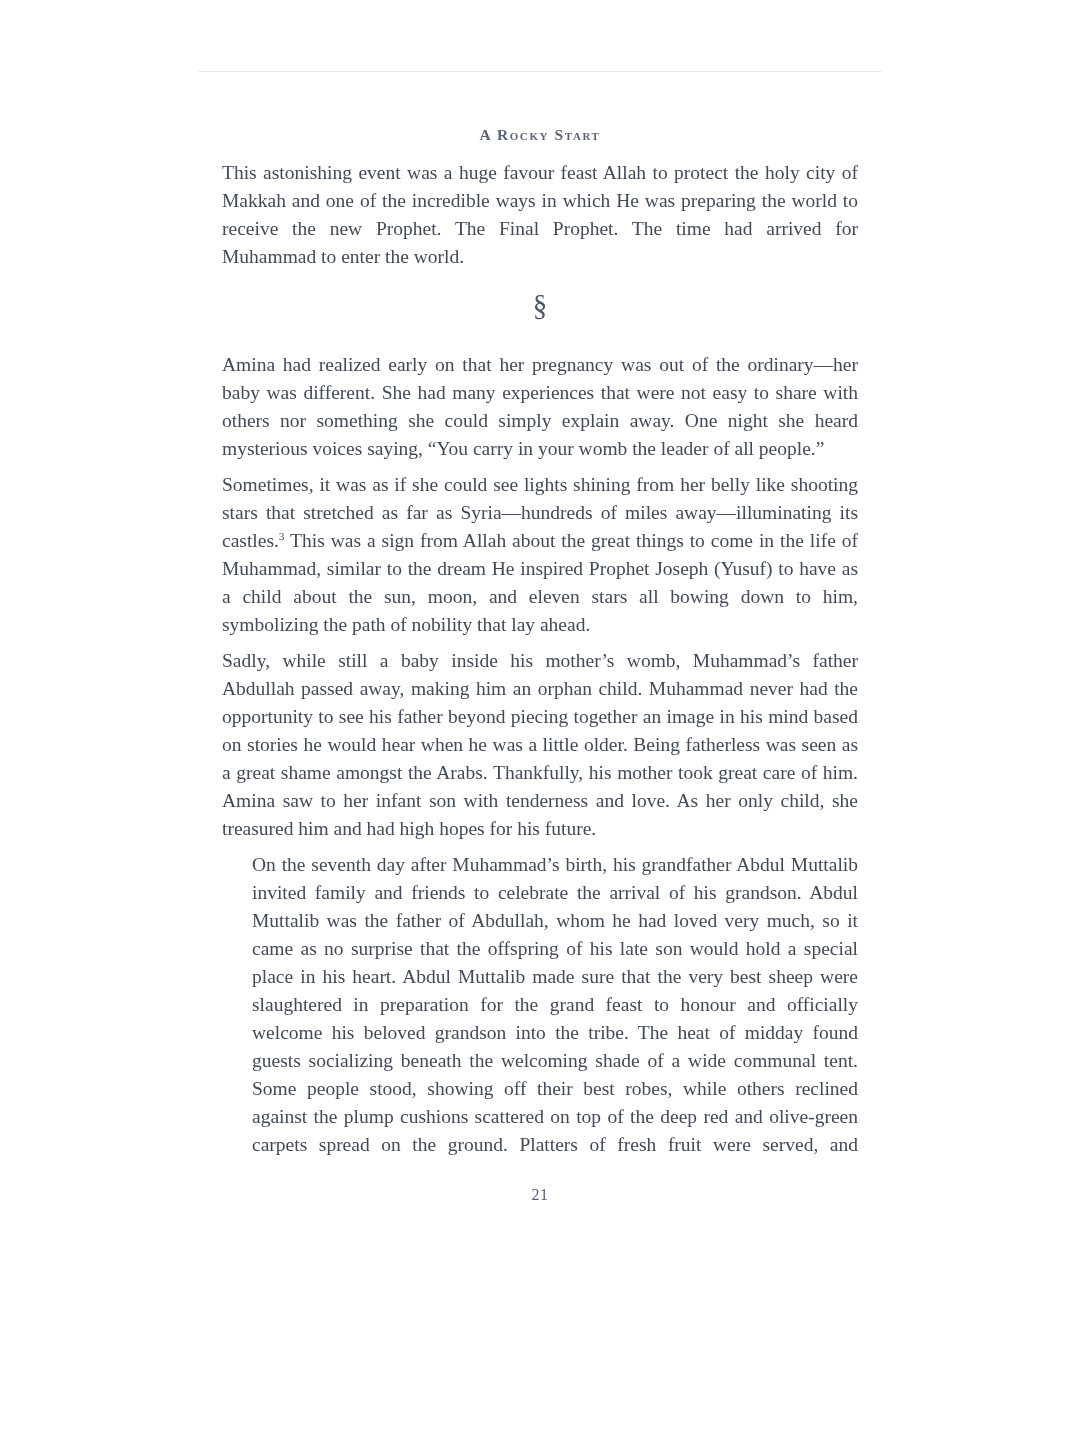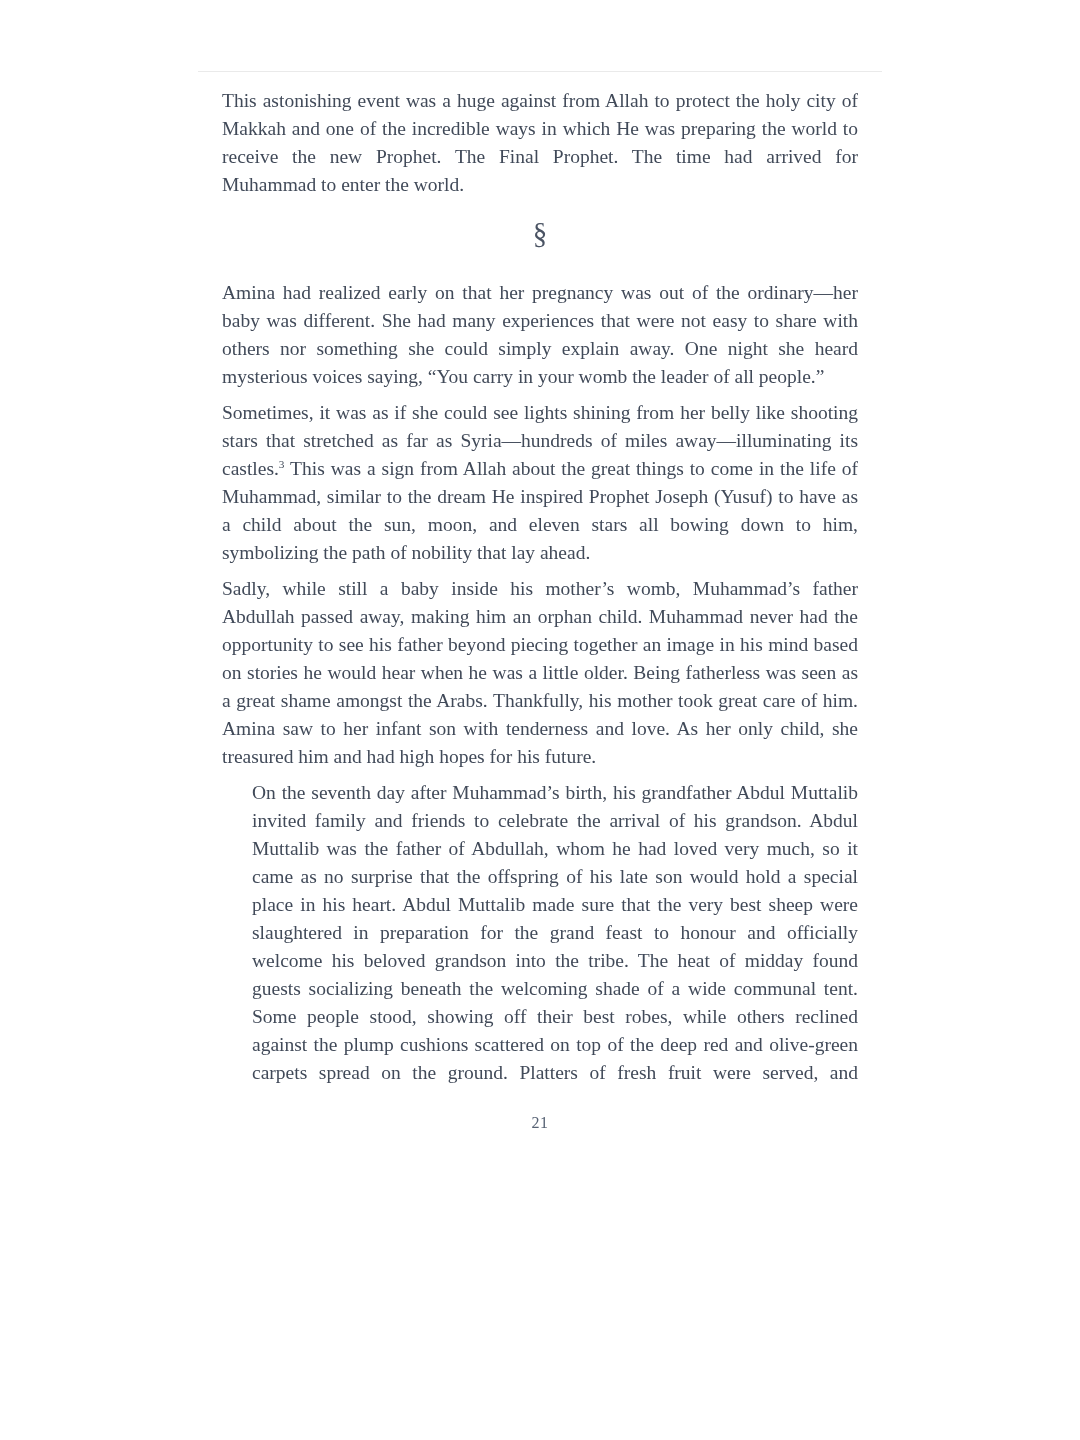--- a/index.html
+++ b/index.html
@@ -65,24 +65,25 @@
     color: #566173;
   }
 </style>
 </head>
 <body>
 
 <div>
 
   <hr class="top-rule">
 
+  <div class="running-header">A Rocky Start</div>
 
   <div class="text-column">
 
-    <p class="para">This astonishing event was a huge against from Allah to protect the holy city of Makkah and one of the incredible ways in which He was preparing the world to receive the new Prophet. The Final Prophet. The time had arrived for Muhammad to enter the world.</p>
+    <p class="para">This astonishing event was a huge favour feast Allah to protect the holy city of Makkah and one of the incredible ways in which He was preparing the world to receive the new Prophet. The Final Prophet. The time had arrived for Muhammad to enter the world.</p>
 
     <div class="section-mark">§</div>
 
     <p class="para">Amina had realized early on that her pregnancy was out of the ordinary—her baby was different. She had many experiences that were not easy to share with others nor something she could simply explain away. One night she heard mysterious voices saying, “You carry in your womb the leader of all people.”</p>
 
     <p class="para"><span>Sometimes, it was as if she could see lights shining from her belly like shooting stars that stretched as far as Syria—hundreds of miles away—illuminating its castles.</span><sup>3</sup><span> This was a sign from Allah about the great things to come in the life of Muhammad, similar to the dream He inspired Prophet Joseph (Yusuf) to have as a child about the sun, moon, and eleven stars all bowing down to him, symbolizing the path of nobility that lay ahead.</span></p>
 
     <p class="para">Sadly, while still a baby inside his mother’s womb, Muhammad’s father Abdullah passed away, making him an orphan child. Muhammad never had the opportunity to see his father beyond piecing together an image in his mind based on stories he would hear when he was a little older. Being fatherless was seen as a great shame amongst the Arabs. Thankfully, his mother took great care of him. Amina saw to her infant son with tenderness and love. As her only child, she treasured him and had high hopes for his future.</p>
 
     <p class="para justify-last">On the seventh day after Muhammad’s birth, his grandfather Abdul Muttalib invited family and friends to celebrate the arrival of his grandson. Abdul Muttalib was the father of Abdullah, whom he had loved very much, so it came as no surprise that the offspring of his late son would hold a special place in his heart. Abdul Muttalib made sure that the very best sheep were slaughtered in preparation for the grand feast to honour and officially welcome his beloved grandson into the tribe. The heat of midday found guests socializing beneath the welcoming shade of a wide communal tent. Some people stood, showing off their best robes, while others reclined against the plump cushions scattered on top of the deep red and olive-green carpets spread on the ground. Platters of fresh fruit were served, and</p>

